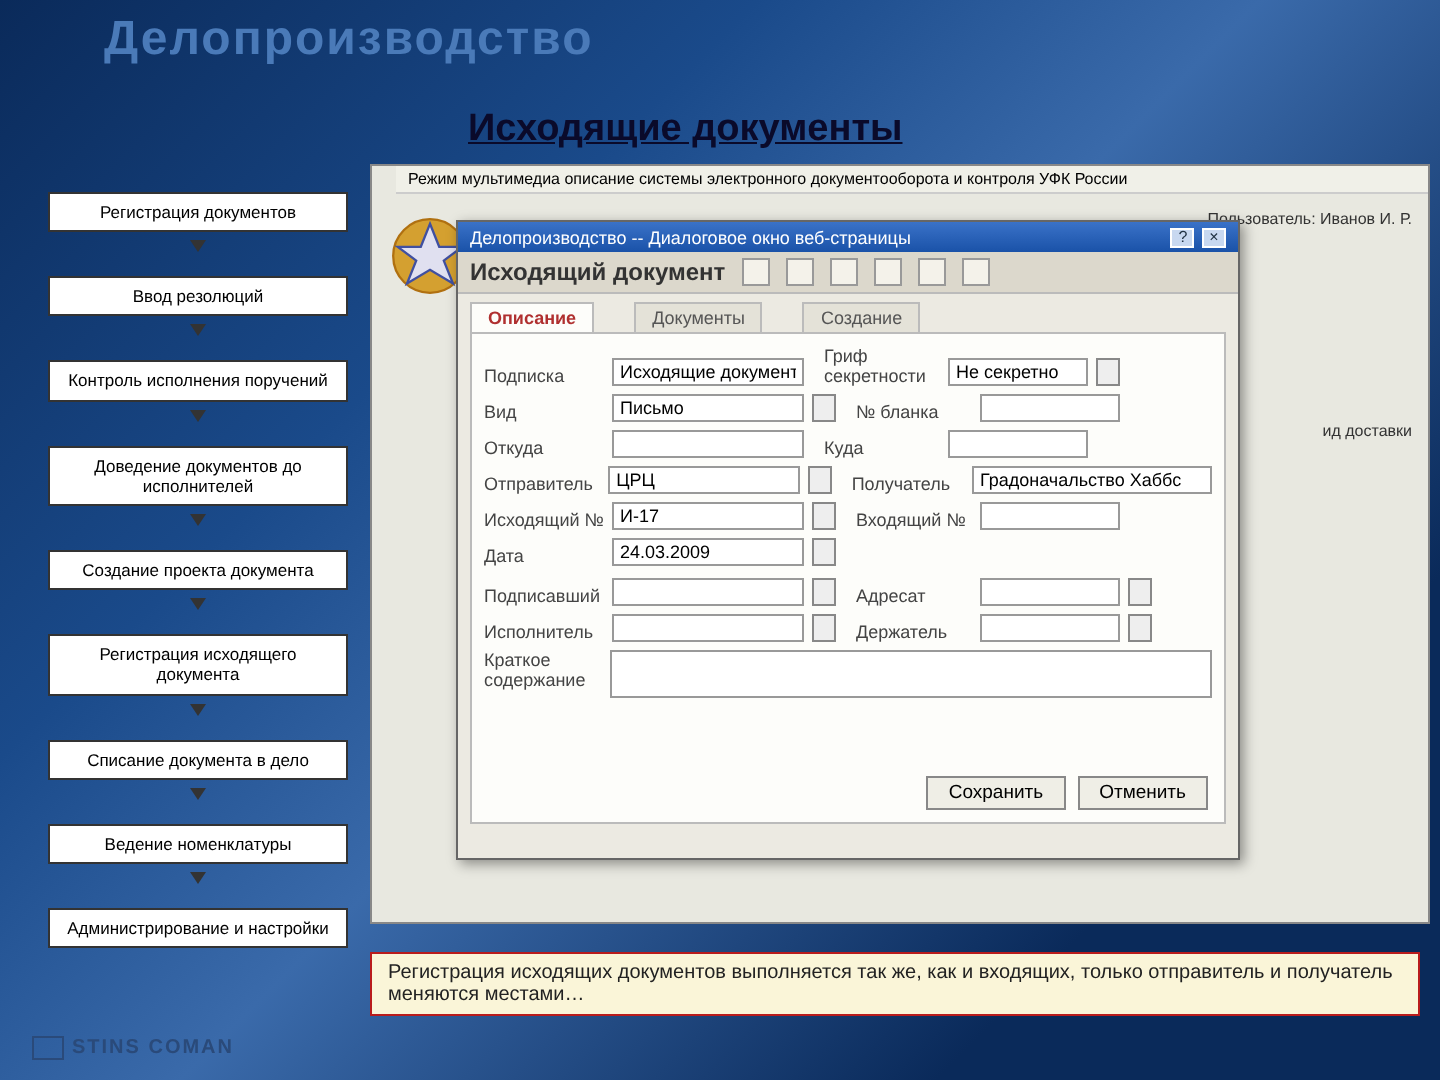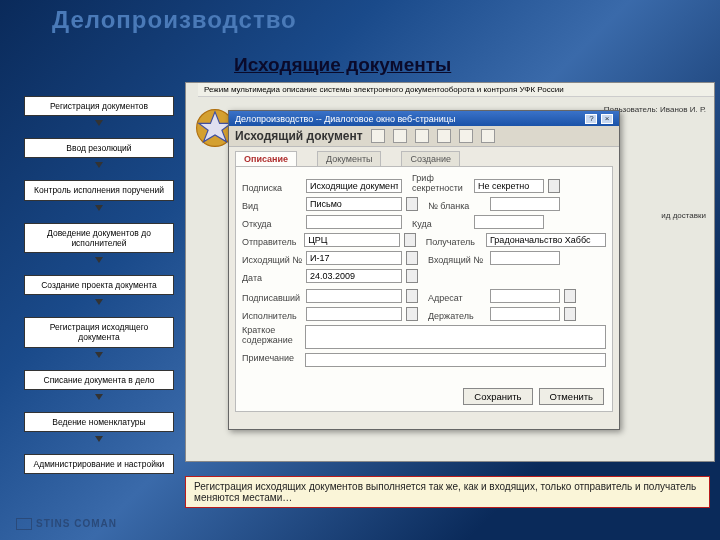--- a/index.html
+++ b/index.html
@@ -235,24 +235,20 @@
       <input type="text" class="w-m" style="">
       <span class="pick"></span>
       <span class="lbl-r">Держатель</span>
       <input type="text" class="w-s" style="">
       <span class="pick"></span>
     </div>
     <div class="row" style="align-items:flex-start;margin-top:4px">
       <span class="lbl">Краткое содержание</span>
       <textarea rows="2" style=""></textarea>
     </div>
-    <div class="row" style="align-items:flex-start">
-      <span class="lbl">Примечание</span>
-      <textarea rows="1" style=""></textarea>
-    </div>
     <div class="btnbar">
       <button class="btn">Сохранить</button>
       <button class="btn">Отменить</button>
     </div>
   </div>
 </div>
 
 <div class="caption">Регистрация исходящих документов выполняется так же, как и входящих, только отправитель и получатель меняются местами…</div>
 <div class="logo">
   <span class="logo-mark"></span><span>STINS COMAN</span>

